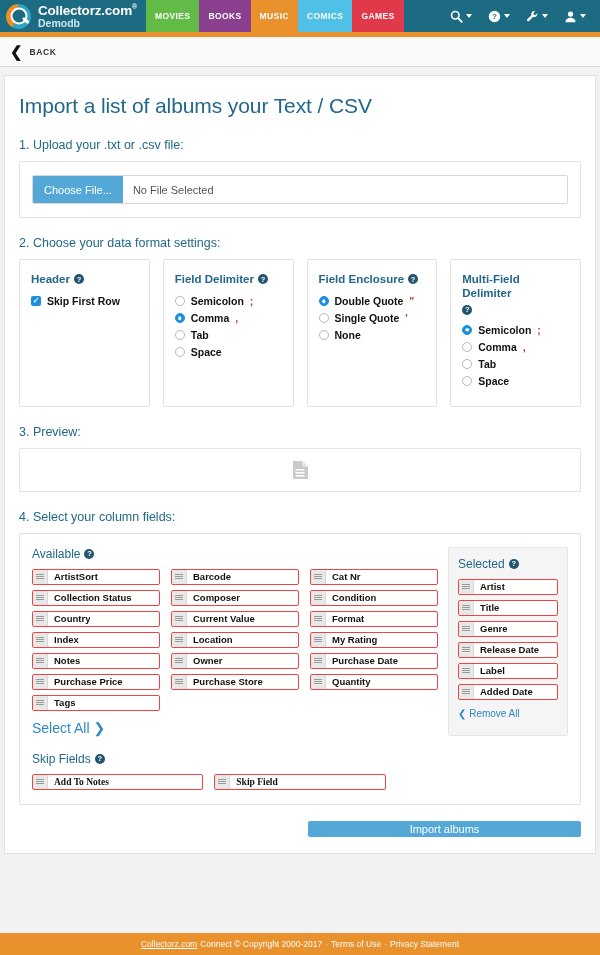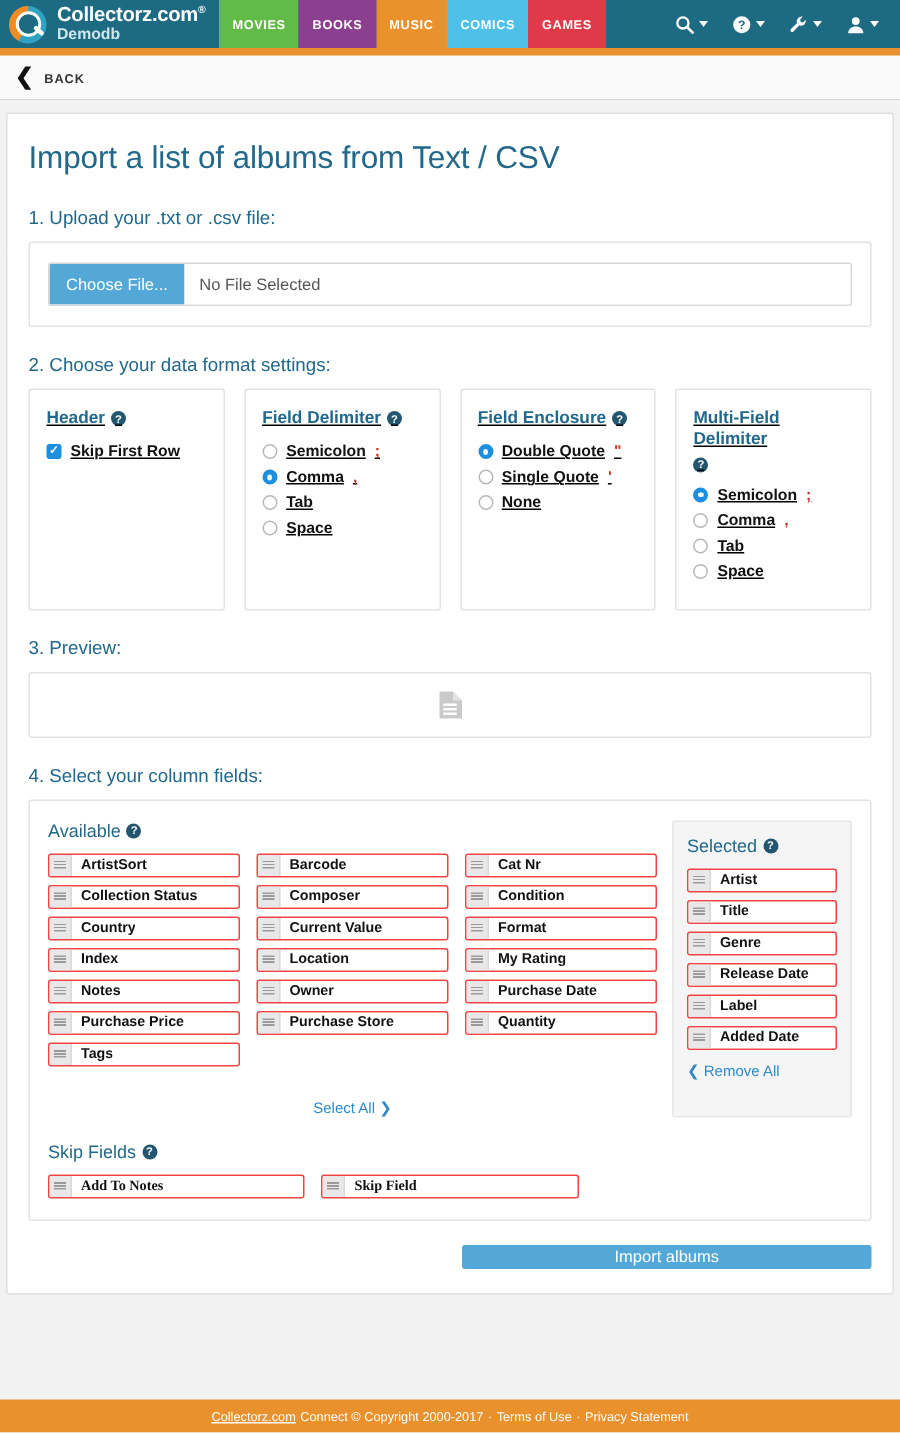--- a/index.html
+++ b/index.html
@@ -84,21 +84,21 @@
   
   .upload-panel { padding: 13px 12px; margin-bottom: 18px; }
   .filerow { display:flex; border:1px solid #d8d8d8; border-radius:2px; overflow:hidden; height:29px; }
   .choose-btn {
     background:#54a8d8; color:#fff; font-size:11px; display:flex; align-items:center;
     padding: 0 11px; cursor:pointer; white-space:nowrap;
   }
   .file-name { display:flex; align-items:center; padding-left:10px; color:#555; font-size:11px; background:#fff; flex:1; }
 
   
-  .format-row { display:flex; gap: 13px; margin-bottom: 18px; text-decoration: underline; }
+  .format-row { display:flex; gap: 13px; margin-bottom: 18px; }
   .fbox { flex:1; border:1px solid #e2e2e2; border-radius:2px; padding: 12px 11px 14px 11px; min-height: 110px; }
   .fbox-title { color:#22688a; font-size:11.5px; font-weight:bold; margin-bottom:9px; display:flex; align-items:center; gap:4px; flex-wrap:wrap; line-height:1.25;}
   .help {
     display:inline-flex; align-items:center; justify-content:center;
     width:10px;height:10px;border-radius:50%;background:#23566e;color:#fff;
     font-size:7.5px; font-weight:bold; cursor:pointer; flex:0 0 10px;
   }
   .opt { display:flex; align-items:center; gap:6px; margin-bottom:5px; font-size:10.5px; color:#111; font-weight:bold; cursor:pointer;text-align:right;}
   .radio { width:10px;height:10px;border-radius:50%;border:1px solid #b8b8b8;background:#fff;flex:0 0 10px;}
   .radio.on { background:#1d8fe0; border-color:#1d8fe0; position:relative; }
@@ -126,21 +126,21 @@
   }
   .fhandle {
     width: 15px; background:#e8e8e8; border-right:1px solid #d9d9d9;
     display:flex; align-items:center; justify-content:center; flex:0 0 15px;
   }
   .fhandle i {
     display:block; width:8px; height:5px;
     background: linear-gradient(to bottom,#9a9a9a 0 1px, transparent 1px 2px,#9a9a9a 2px 3px, transparent 3px 4px,#9a9a9a 4px 5px);
   }
   .flabel { display:flex; align-items:center; padding-left:6px; font-size:9.5px; font-weight:bold; color:#111; white-space:nowrap; overflow:hidden;}
-  .select-all { text-align:center; margin-top:22px; color:#2f89c6; font-size:10px; cursor:pointer; }
+  .select-all { text-align:left; margin-top:9px; color:#2f89c6; font-size:14px; cursor:pointer; }
   .selected-wrap {
     flex: 0 0 120px; background:#f5f5f5; border:1px solid #e6e6e6; border-radius:2px;
     padding: 9px 9px 10px 9px;
   }
   .remove-all { margin-top:8px; color:#2f89c6; font-size:10px; cursor:pointer; }
   .skip-title { color:#22688a; font-size:12px; margin: 16px 0 8px 0; display:flex; align-items:center; gap:4px; }
   .skip-row { display:flex; gap: 11px; }
   .skip-row .col { flex: 0 0 calc((100% - 22px)/3); font-family: Liberation Serif, serif; }
 
   
@@ -214,21 +214,21 @@
   </div>
 
   <div class="backbar">
     <span class="back-chev">❮</span>
     <span class="back-label">BACK</span>
   </div>
 
   <div class="scroll">
     <div class="card">
 
-      <h1 class="page-title">Import a list of albums from Text / CSV</h1>
+      <h1 class="page-title">Import a list of albums your Text / CSV</h1>
 
       <div class="step-label">1. Upload your .txt or .csv file:</div>
       <div class="panel upload-panel">
         <div class="filerow">
           <div class="choose-btn">Choose File...</div>
           <div class="file-name">No File Selected</div>
         </div>
       </div>
 
       <div class="step-label">2. Choose your data format settings:</div>

